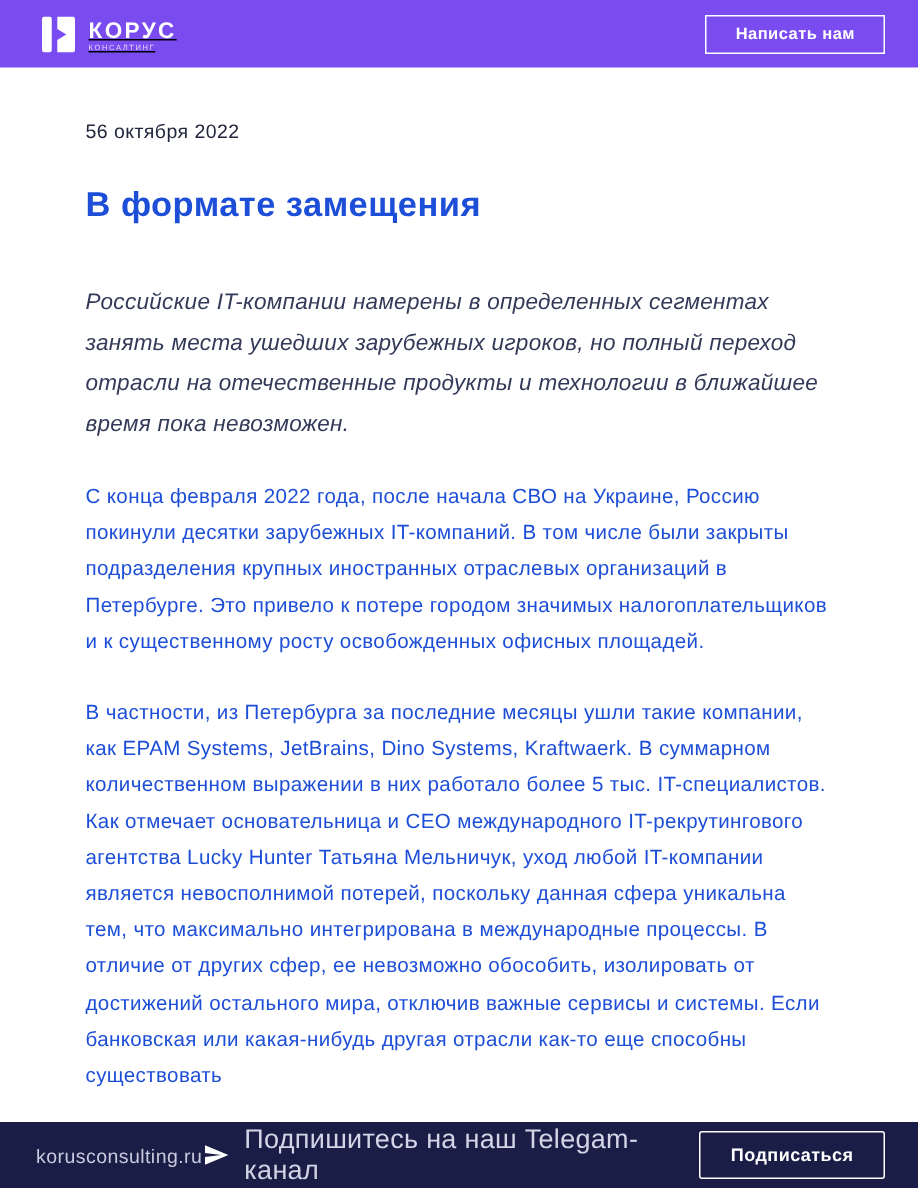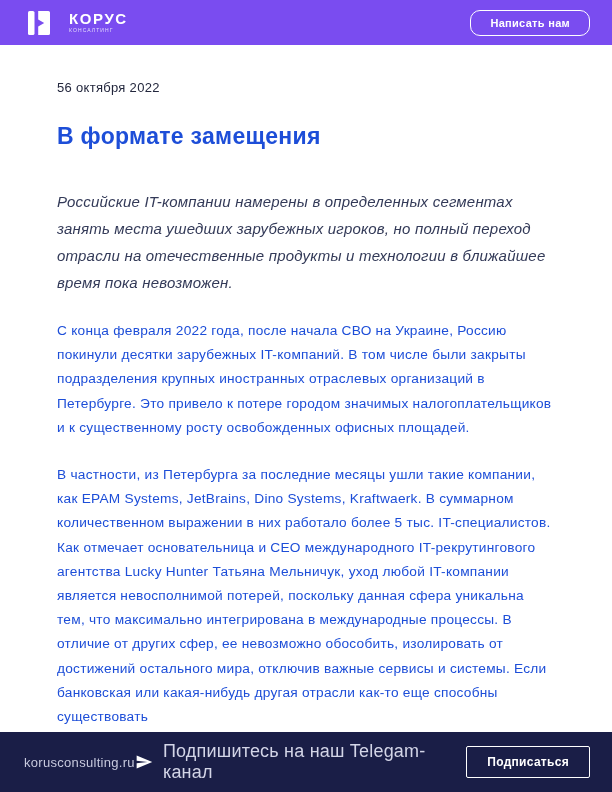--- a/index.html
+++ b/index.html
@@ -12,35 +12,35 @@
   }
   
   .header {
     height: 45px;
     background: #7A4CF0;
     display: flex;
     align-items: center;
     justify-content: space-between;
     padding: 0 22px 0 28px;
   }
-  .logo { display: flex; align-items: flex-start; gap: 19px; }
+  .logo { display: flex; align-items: flex-end; gap: 9px; text-decoration: underline; }
   .logo-mark { display: flex; align-items: center; }
   .logo-text { display: flex; flex-direction: column; line-height: 1; }
   .logo-title {
     color: #ffffff; font-weight: bold; font-size: 15px;
     letter-spacing: 1.6px;
   }
   .logo-subtitle {
     color: rgba(255,255,255,0.78); font-size: 5px;
     letter-spacing: 1.1px; margin-top: 2px;
   }
   .contact-btn {
     background: transparent;
     border: 1px solid #ffffff;
-    border-radius: 10px;
+    border-radius: 0;
     color: #ffffff;
     font-family: "Liberation Sans", sans-serif;
     font-size: 11px;
     font-weight: 600;
     letter-spacing: 0.3px;
     padding: 6px 19px;
     cursor: pointer;
   }
   
   .content { padding: 35px 57px 0 57px; }
@@ -69,21 +69,21 @@
     margin-top: 23px;
     font-size: 13.7px;
     line-height: 24.2px;
     color: #1d4ed8;
     letter-spacing: 0.25px;
   }
   
   .footer {
     position: absolute;
     left: 0; right: 0; bottom: 0;
-    height: 60px;
+    height: 44px;
     background: #1A1E47;
     display: flex;
     align-items: center;
     padding: 0 22px 0 24px;
   }
   .footer-site {
     color: #c8cade;
     font-size: 13px;
     letter-spacing: 0.3px;
   }

